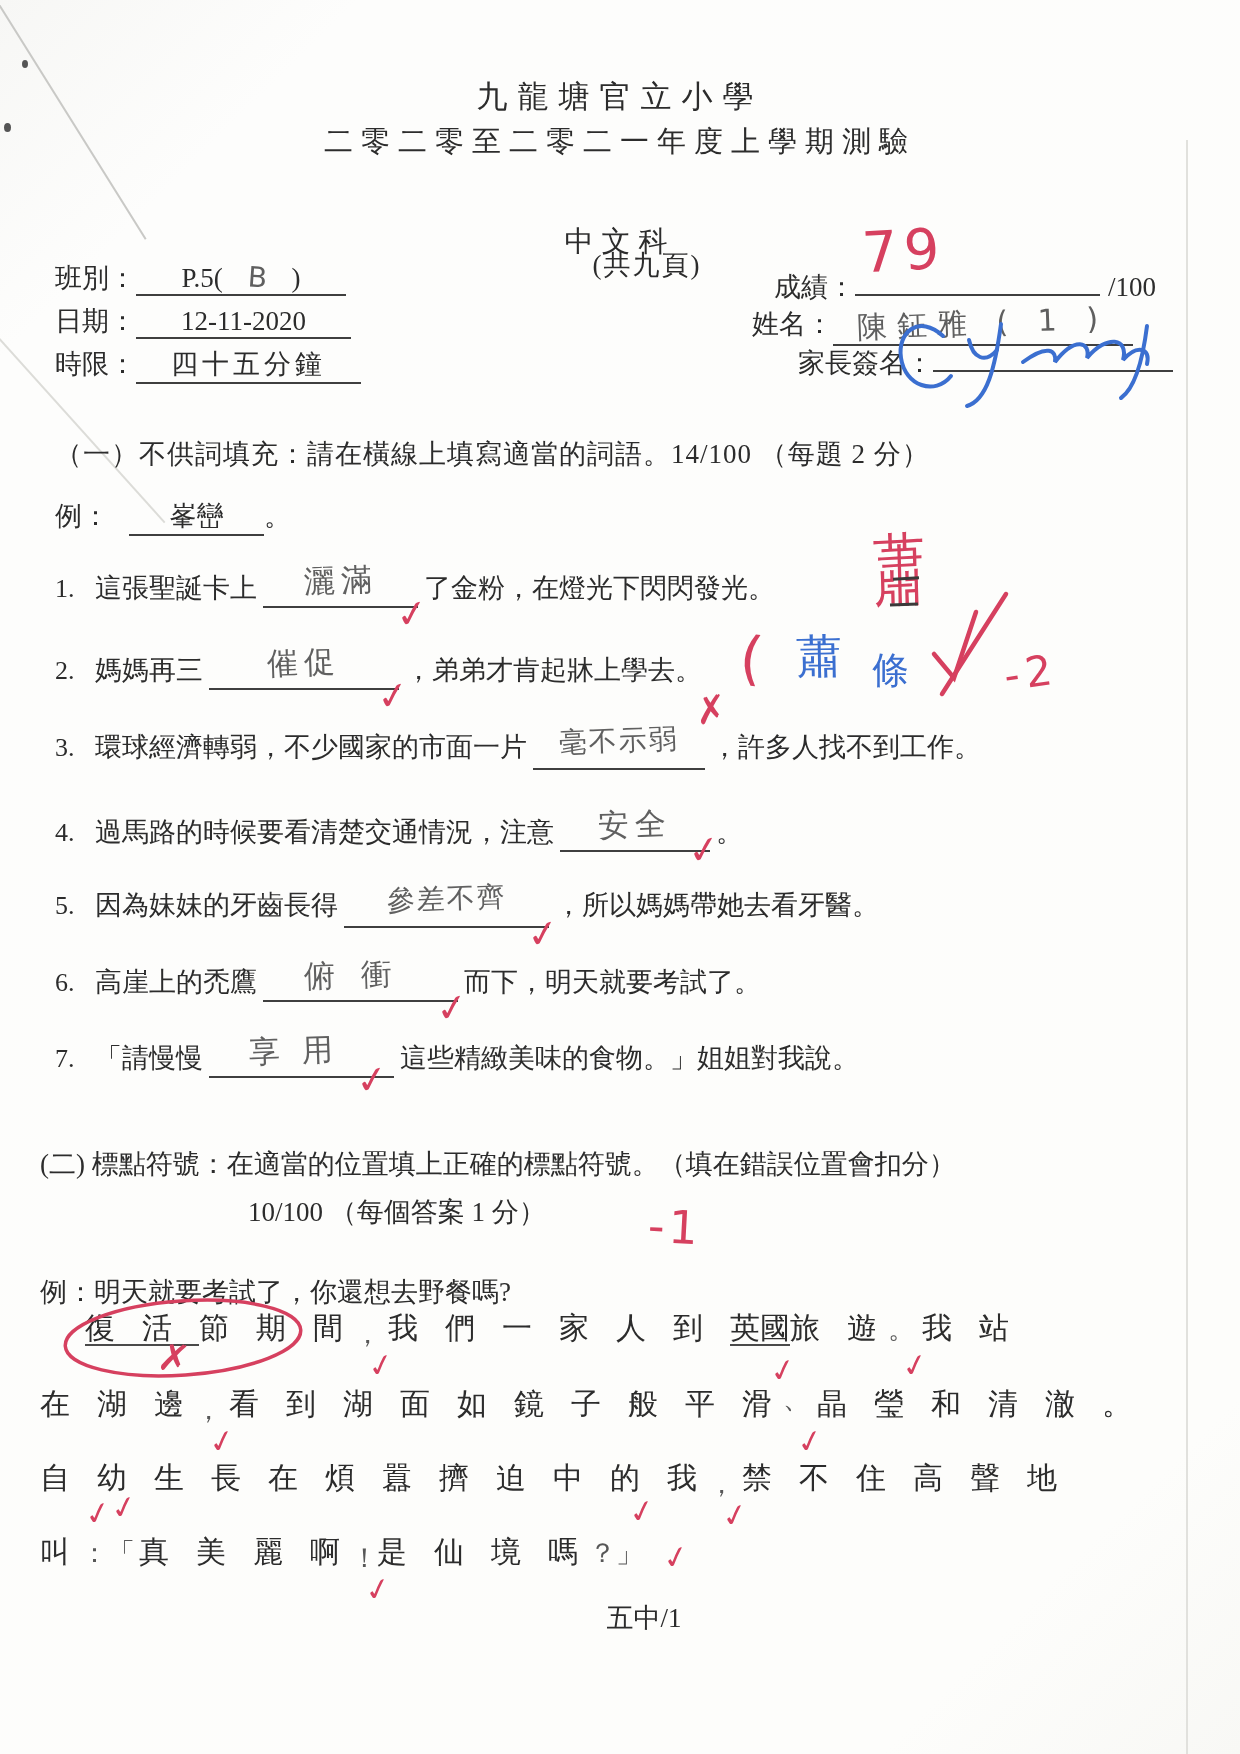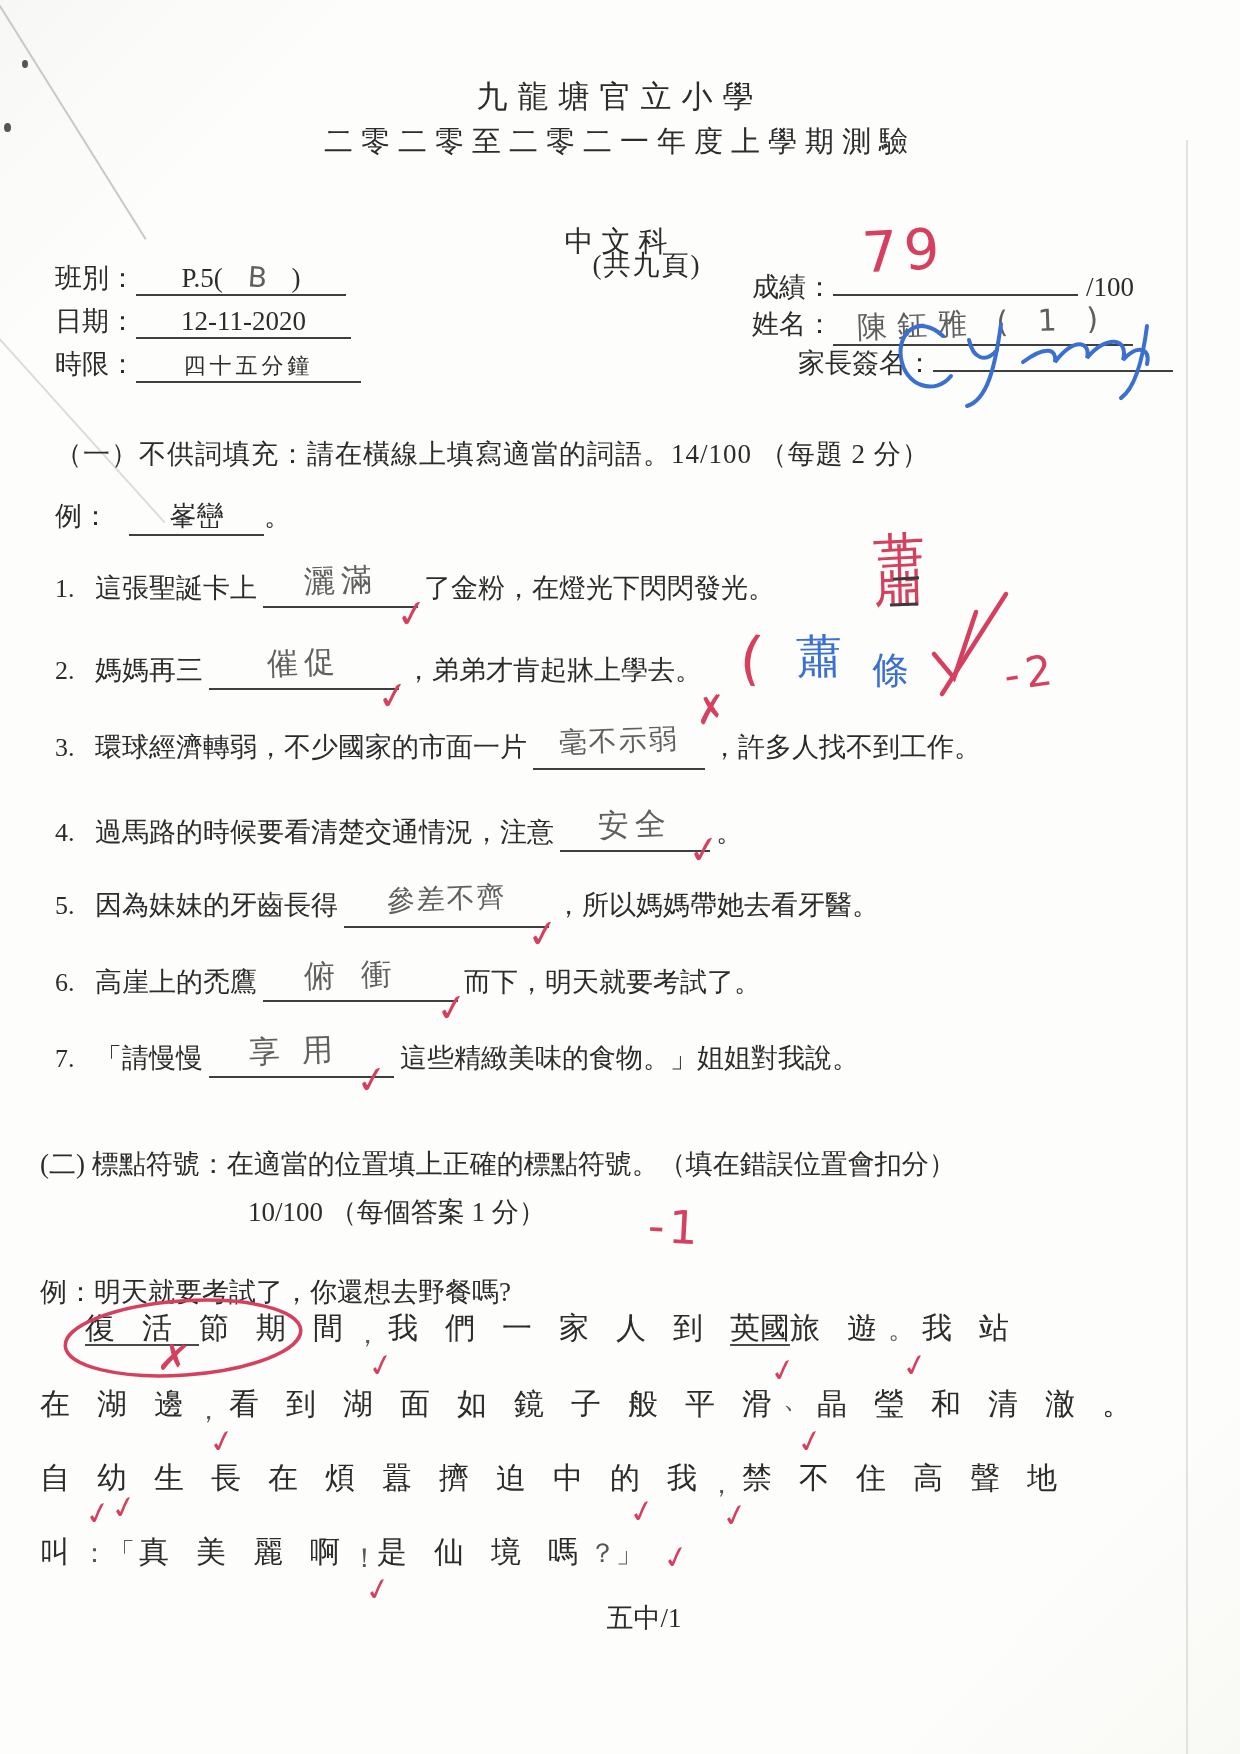--- a/index.html
+++ b/index.html
@@ -56,26 +56,26 @@
     </span>
   </div>
   <div class="abs row" style="left:55px;top:303px;">
     <span class="lbl">日期：</span>
     <span class="uline" style="min-width:215px;font-size:27px;">
       <span>12-11-2020</span>
     </span>
   </div>
   <div class="abs row" style="left:55px;top:346px;">
     <span class="lbl">時限：</span>
-    <span class="uline" style="min-width:225px;font-size:22px;letter-spacing:4px;">
+    <span class="uline" style="min-width:225px;font-size:27px;letter-spacing:4px;">
       <span>四十五分鐘</span>
     </span>
   </div>
 
-  <div class="abs row" style="left:752px;top:260px;">
+  <div class="abs row" style="left:774px;top:260px;">
     <span class="lbl">成績：</span>
     <span class="uline" style="min-width:245px;height:34px;"></span>
     <span class="lbl" style="padding-left:8px;">/100</span>
   </div>
   <div class="abs red" style="left:862px;top:218px;font-size:56px;transform:rotate(-3deg);letter-spacing:6px;">79</div>
   <div class="abs row" style="left:752px;top:303px;">
     <span class="lbl">姓名：</span>
     <span class="uline" style="min-width:300px;">
       <span class="hw" style="font-size:30px;display:inline-block;transform:rotate(-2deg);letter-spacing:10px;">陳鉦雅 ( 1 )</span>
     </span>

